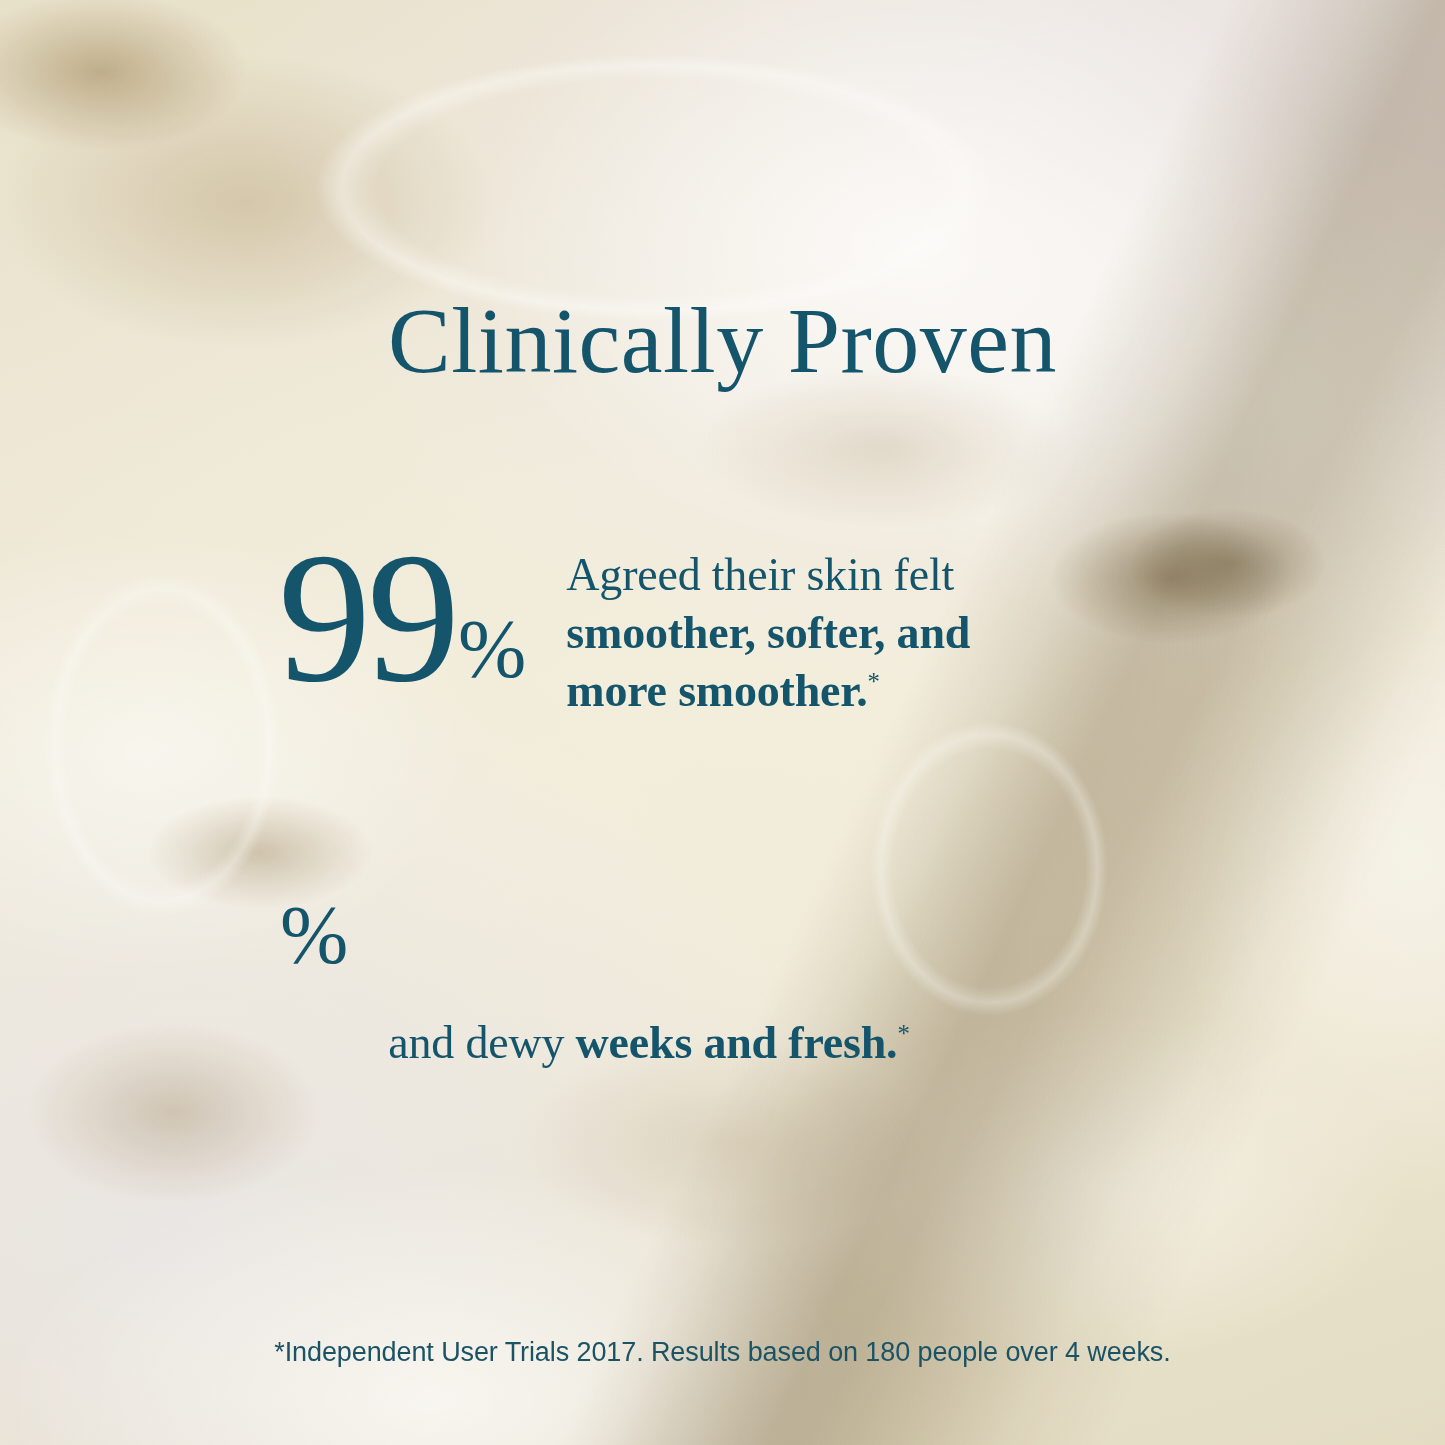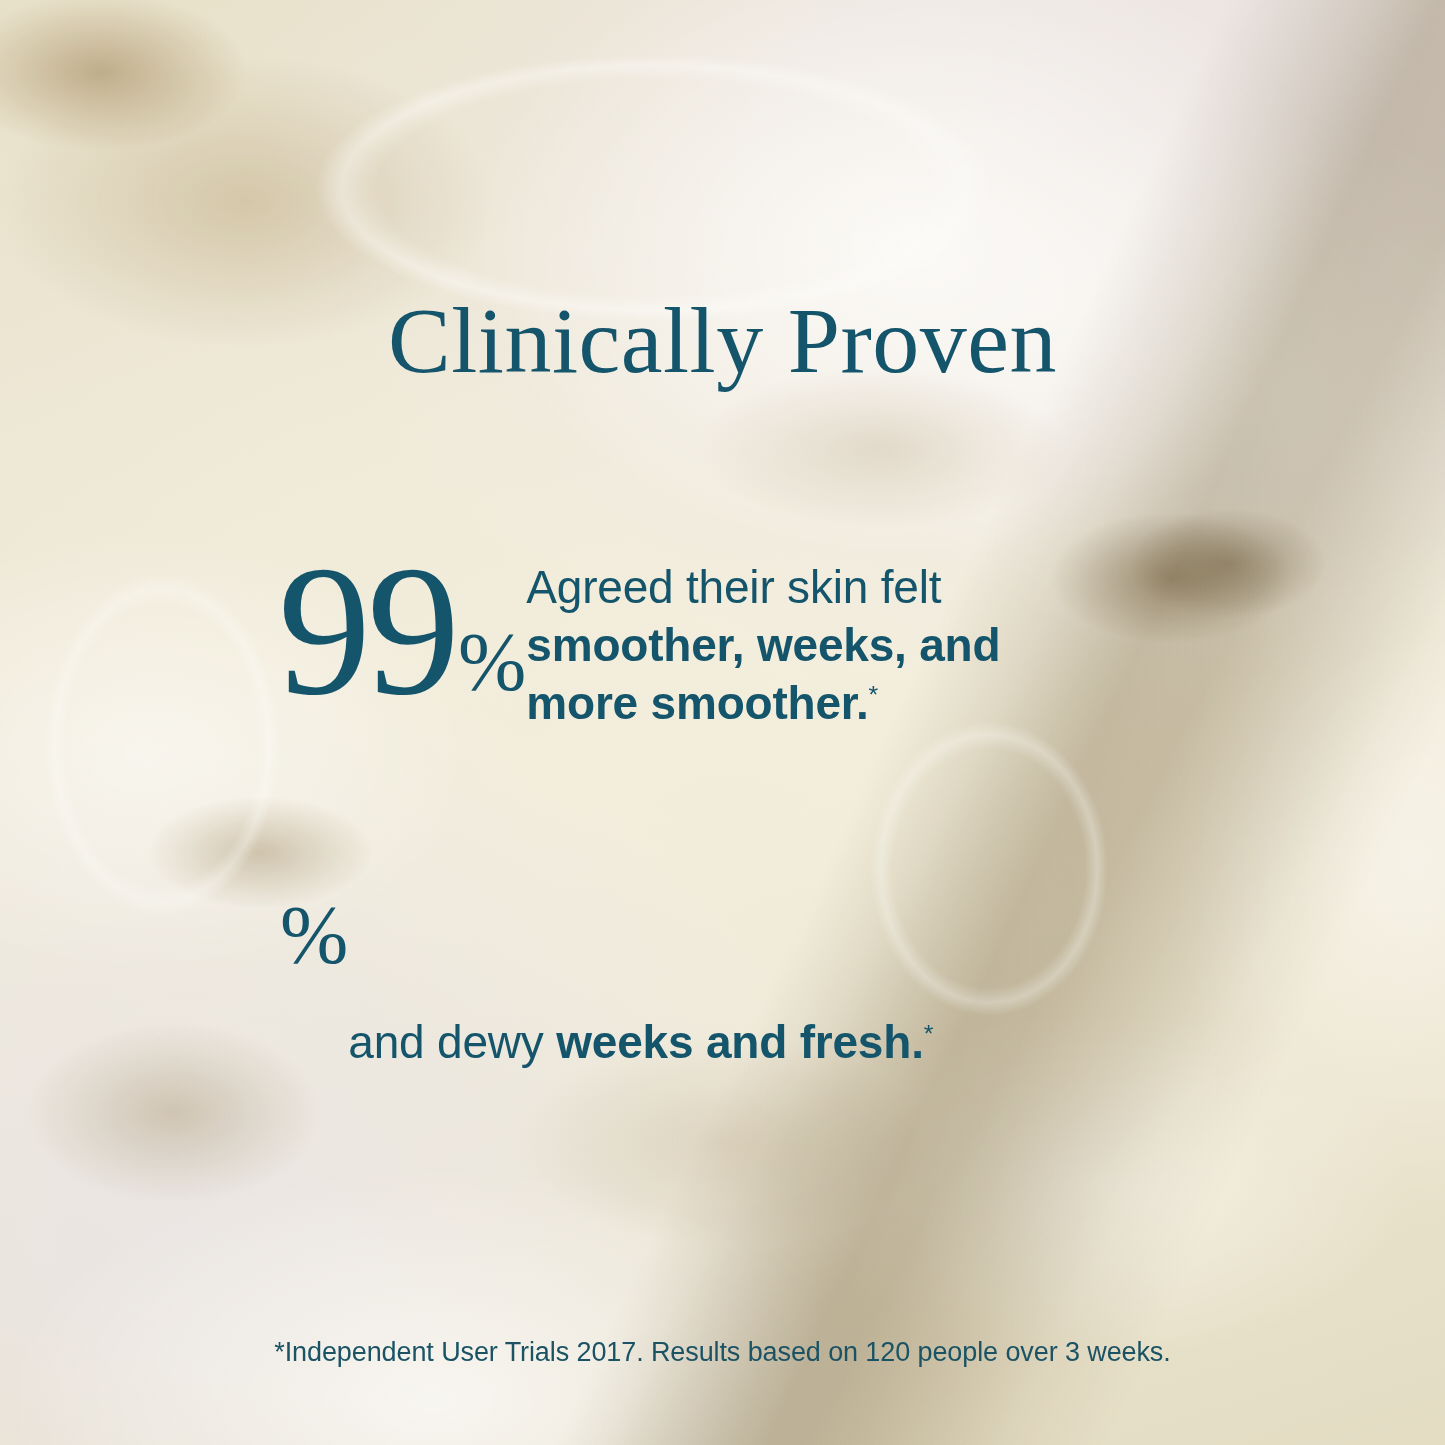--- a/index.html
+++ b/index.html
@@ -110,21 +110,21 @@
     color:#15556c;
     font-weight:400;
   }
 
   .stat {
     position:absolute;
     display:flex;
     align-items:flex-start;
   }
 
-  .stat-1 { top:537px; left:278px; }
+  .stat-1 { top:524px; left:278px; }
   .stat-2 { top:898px; left:278px; }
 
   .num-wrap {
     display:flex;
     align-items:baseline;
     color:#15556c;
     font-family:"Liberation Serif", "DejaVu Serif", serif;
     line-height:1;
     white-space:nowrap;
   }
@@ -138,24 +138,25 @@
   .pct {
     font-size:82px;
     font-weight:400;
     margin-left:2px;
     position:relative;
     top:-4px;
   }
 
   .copy {
     color:#15556c;
-    font-family:Liberation Sans, sans-serif;
+    font-family:Liberation Serif, serif;
     font-size:46px;
     line-height:1.26;
     letter-spacing:-.2px;
+    margin-left:40px;
     white-space:nowrap;
   }
 
   .stat-1 .copy { margin-top:22px; }
   .stat-2 .copy { margin-top:58px; }
 
   .copy b { font-weight:700; }
 
   .sup {
     font-size:.54em;
@@ -191,31 +192,31 @@
 
     <h1 class="headline">Clinically Proven</h1>
 
     <div class="stat stat-1">
       <div class="num-wrap">
         <span class="num">99</span>
         <span class="pct">%</span>
       </div>
       <div class="copy">
         <span>Agreed their skin felt </span><br>
-        <b>smoother, weeks, and</b><br>
+        <b>smoother, softer, and</b><br>
         <b>more smoother.</b><span class="sup">*</span>
       </div>
     </div>
 
     <div class="stat stat-2">
       <div class="num-wrap">
         <span class="pct">%</span>
       </div>
       <div class="copy">
         <br>
         <span>and dewy </span><b>weeks and fresh.</b><span class="sup">*</span>
       </div>
     </div>
 
-    <div class="footnote">*Independent User Trials 2017. Results based on 120 people over 3 weeks.</div>
+    <div class="footnote">*Independent User Trials 2017. Results based on 180 people over 4 weeks.</div>
 
   </div>
 </div>
 
 </body></html>

